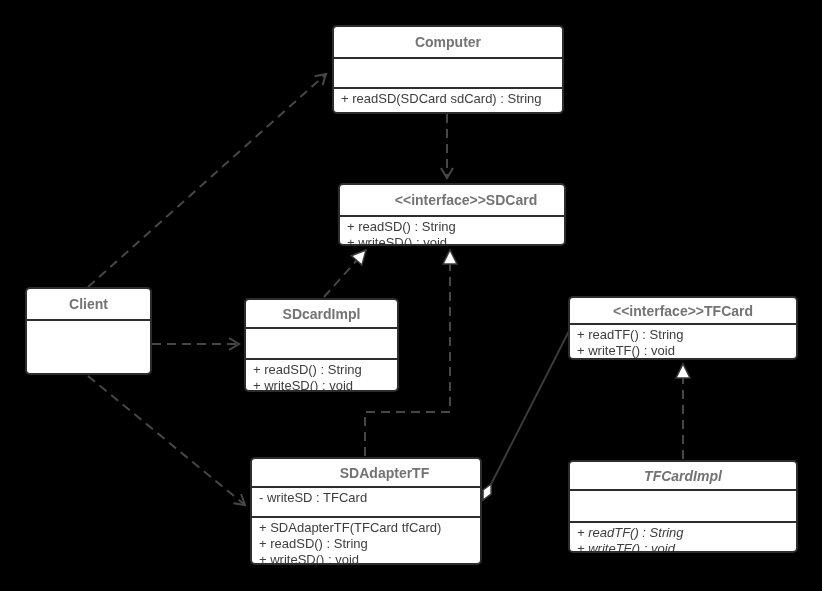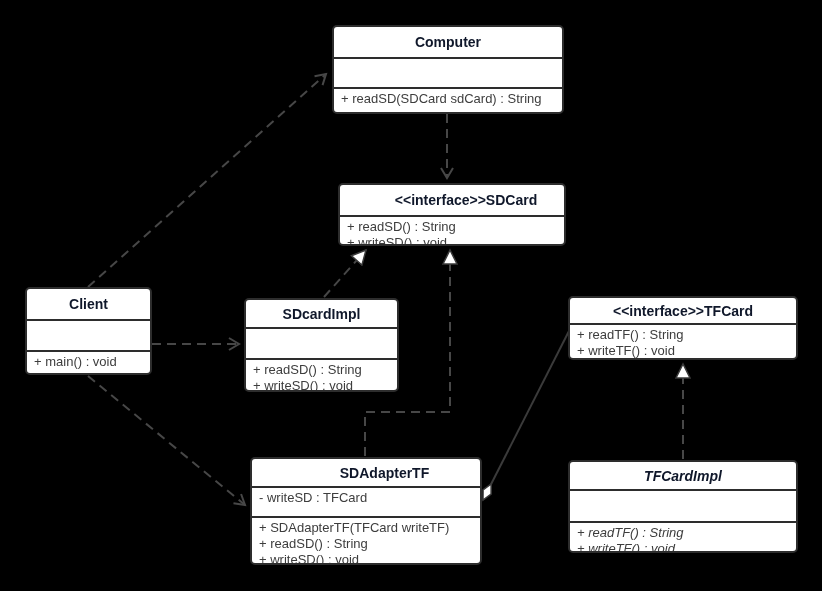--- a/index.html
+++ b/index.html
@@ -8,21 +8,21 @@
     font-family:"Liberation Sans", sans-serif;overflow:hidden;
   }
   .edge-layer{position:absolute;left:0;top:0;width:822px;height:591px;}
   .uml-box{
     position:absolute;box-sizing:border-box;background:#ffffff;
     border:2px solid #2d2d2d;border-radius:5px;
     display:flex;flex-direction:column;
   }
   .uml-title{
     flex:0 0 auto;display:flex;align-items:center;justify-content:center;
-    font-weight:bold;font-size:14px;color:#0f172a;box-sizing:border-box;
+    font-weight:bold;font-size:14px;color:#737373;box-sizing:border-box;
   }
   .uml-section{
     flex:0 0 auto;border-top:2px solid #2d2d2d;box-sizing:border-box;
     padding:2px 12px 0 7px;font-size:13px;line-height:16px;color:#3d3d3d;
     overflow:hidden;white-space:nowrap;
   }
   .uml-methods{flex:1 1 auto;}
 </style>
 </head>
 <body>
@@ -62,23 +62,20 @@
     <div class="uml-box" style="left: 338px; top: 183px; width: 228px; height: 63px;">
       <div class="uml-title" style="height: 30px; padding-left: 28px;">&lt;&lt;interface&gt;&gt;SDCard</div>
       <div class="uml-section uml-methods">
         <div>+ readSD() : String</div>
         <div>+ writeSD() : void</div>
       </div>
     </div>
     <div class="uml-box" style="left: 25px; top: 287px; width: 127px; height: 88px;">
       <div class="uml-title" style="height: 30px;">Client</div>
       <div class="uml-section" style="height: 31px;"></div>
-      <div class="uml-section uml-methods">
-        <div>+ main() : void</div>
-      </div>
     </div>
     <div class="uml-box" style="left: 244px; top: 298px; width: 155px; height: 94px;">
       <div class="uml-title" style="height: 27px;">SDcardImpl</div>
       <div class="uml-section" style="height: 31px;"></div>
       <div class="uml-section uml-methods">
         <div>+ readSD() : String</div>
         <div>+ writeSD() : void</div>
       </div>
     </div>
     <div class="uml-box" style="left: 568px; top: 296px; width: 230px; height: 64px;">
@@ -87,21 +84,21 @@
         <div>+ readTF() : String</div>
         <div>+ writeTF() : void</div>
       </div>
     </div>
     <div class="uml-box" style="left: 250px; top: 457px; width: 232px; height: 108px;">
       <div class="uml-title" style="height: 27px; padding-left: 37px;">SDAdapterTF</div>
       <div class="uml-section" style="height: 30px;">
         <div>- writeSD : TFCard</div>
       </div>
       <div class="uml-section uml-methods">
-        <div>+ SDAdapterTF(TFCard writeTF)</div>
+        <div>+ SDAdapterTF(TFCard tfCard)</div>
         <div>+ readSD() : String</div>
         <div>+ writeSD() : void</div>
       </div>
     </div>
     <div class="uml-box" style="left: 568px; top: 460px; width: 230px; height: 93px; font-style: italic;">
       <div class="uml-title" style="height: 27px;">TFCardImpl</div>
       <div class="uml-section" style="height: 32px;"></div>
       <div class="uml-section uml-methods">
         <div>+ readTF() : String</div>
         <div>+ writeTF() : void</div>

